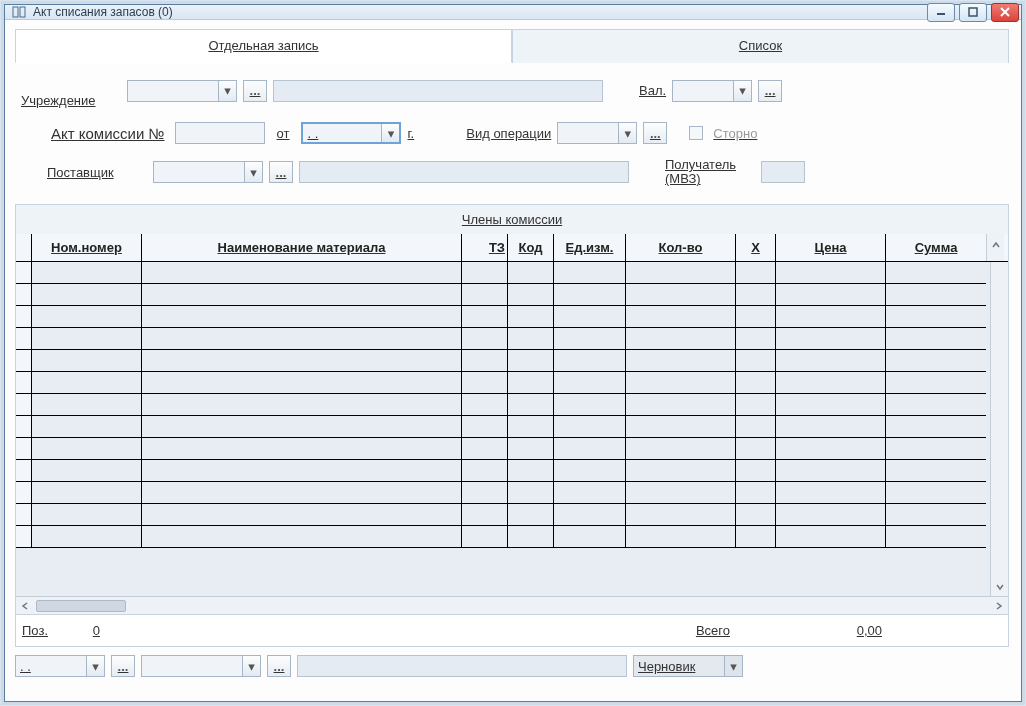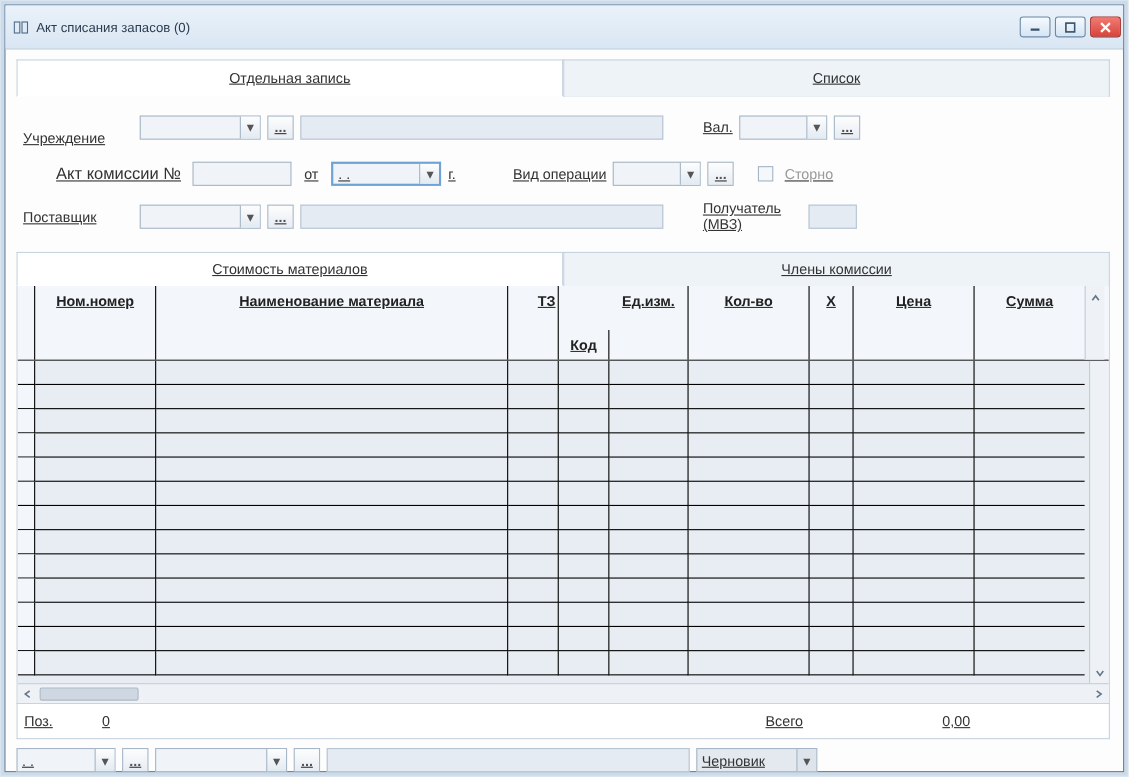--- a/index.html
+++ b/index.html
@@ -15,21 +15,21 @@
   }
   .window {
     position: absolute;
     top: 4px; left: 4px;
     width: 1018px; height: 698px;
     background: #fdfdfd;
     border: 1px solid #5a7ca0;
     box-shadow: 0 0 0 3px #cddbe9;
   }
   .titlebar {
-    height: 40px;
+    height: 15px;
     background: linear-gradient(#eaf2fa, #d9e6f3);
     border-bottom: 1px solid #b8c9da;
     display: flex;
     align-items: center;
     padding: 0 2px 0 6px;
   }
   .titlebar-icon {
     width: 16px; height: 16px;
     margin-right: 6px;
     display: inline-flex; align-items: center; justify-content: center;
@@ -146,21 +146,21 @@
     text-align:center;
     padding: 6px 2px;
     font-weight: bold;
     color:#222;
     overflow:hidden;
   }
   .gh.rowhandle{ width:16px; border-right:1px solid #000;}
   .gh.nom{width:110px;}
   .gh.name{width:320px;}
   .gh.tz{width:46px;text-align:right;}
-  .gh.kod{width:46px;margin-top:40px;}
+  .gh.kod{width:46px;}
   .gh.ed{width:72px;}
   .gh.kol{width:110px;}
   .gh.x{width:40px;}
   .gh.price{width:110px;}
   .gh.sum{width:100px; border-right:none;}
   .gh.vscroll{width:18px; background:#eef2f7;border-left:1px solid #c2cdd8;border-right:none;}
 
   .grid-body {
     flex: 1;
     background: #e8edf3;
@@ -283,36 +283,35 @@
         <div class="combo" style="width:80px;">
           <span></span>
           <span class="arrow">▾</span>
         </div>
         <div class="dots-btn">...</div>
         <div style="width:10px;"></div>
         <span class="checkbox-box"></span>
         <span class="label" style="color:#999;">Сторно</span>
       </div>
 
-      <div class="row" style="margin-bottom:8px;">
+      <div class="row" style="margin-bottom:8px;margin-left:26px;">
         <span class="label" style="width:100px;">Поставщик</span>
         <div class="combo" style="width:110px;">
           <span></span>
           <span class="arrow">▾</span>
         </div>
         <div class="dots-btn">...</div>
         <div class="readonly" style="width:330px;"></div>
         <div style="width:24px;"></div>
         <span class="label" style="width:90px;line-height:1.1;">Получатель (МВЗ)</span>
         <div class="readonly" style="width:44px;"></div>
       </div>
     </div>
 
     <div class="sub-tabs">
-      <div class="sub-tab active">Стоимость материалов</div>
       <div class="sub-tab">Члены комиссии</div>
     </div>
 
     <div class="table-wrap">
       <div class="grid-header">
         <div class="gh rowhandle"></div>
         <div class="gh nom">Ном.номер</div>
         <div class="gh name">Наименование материала</div>
         <div class="gh tz">ТЗ</div>
         <div class="gh kod">Код</div>

